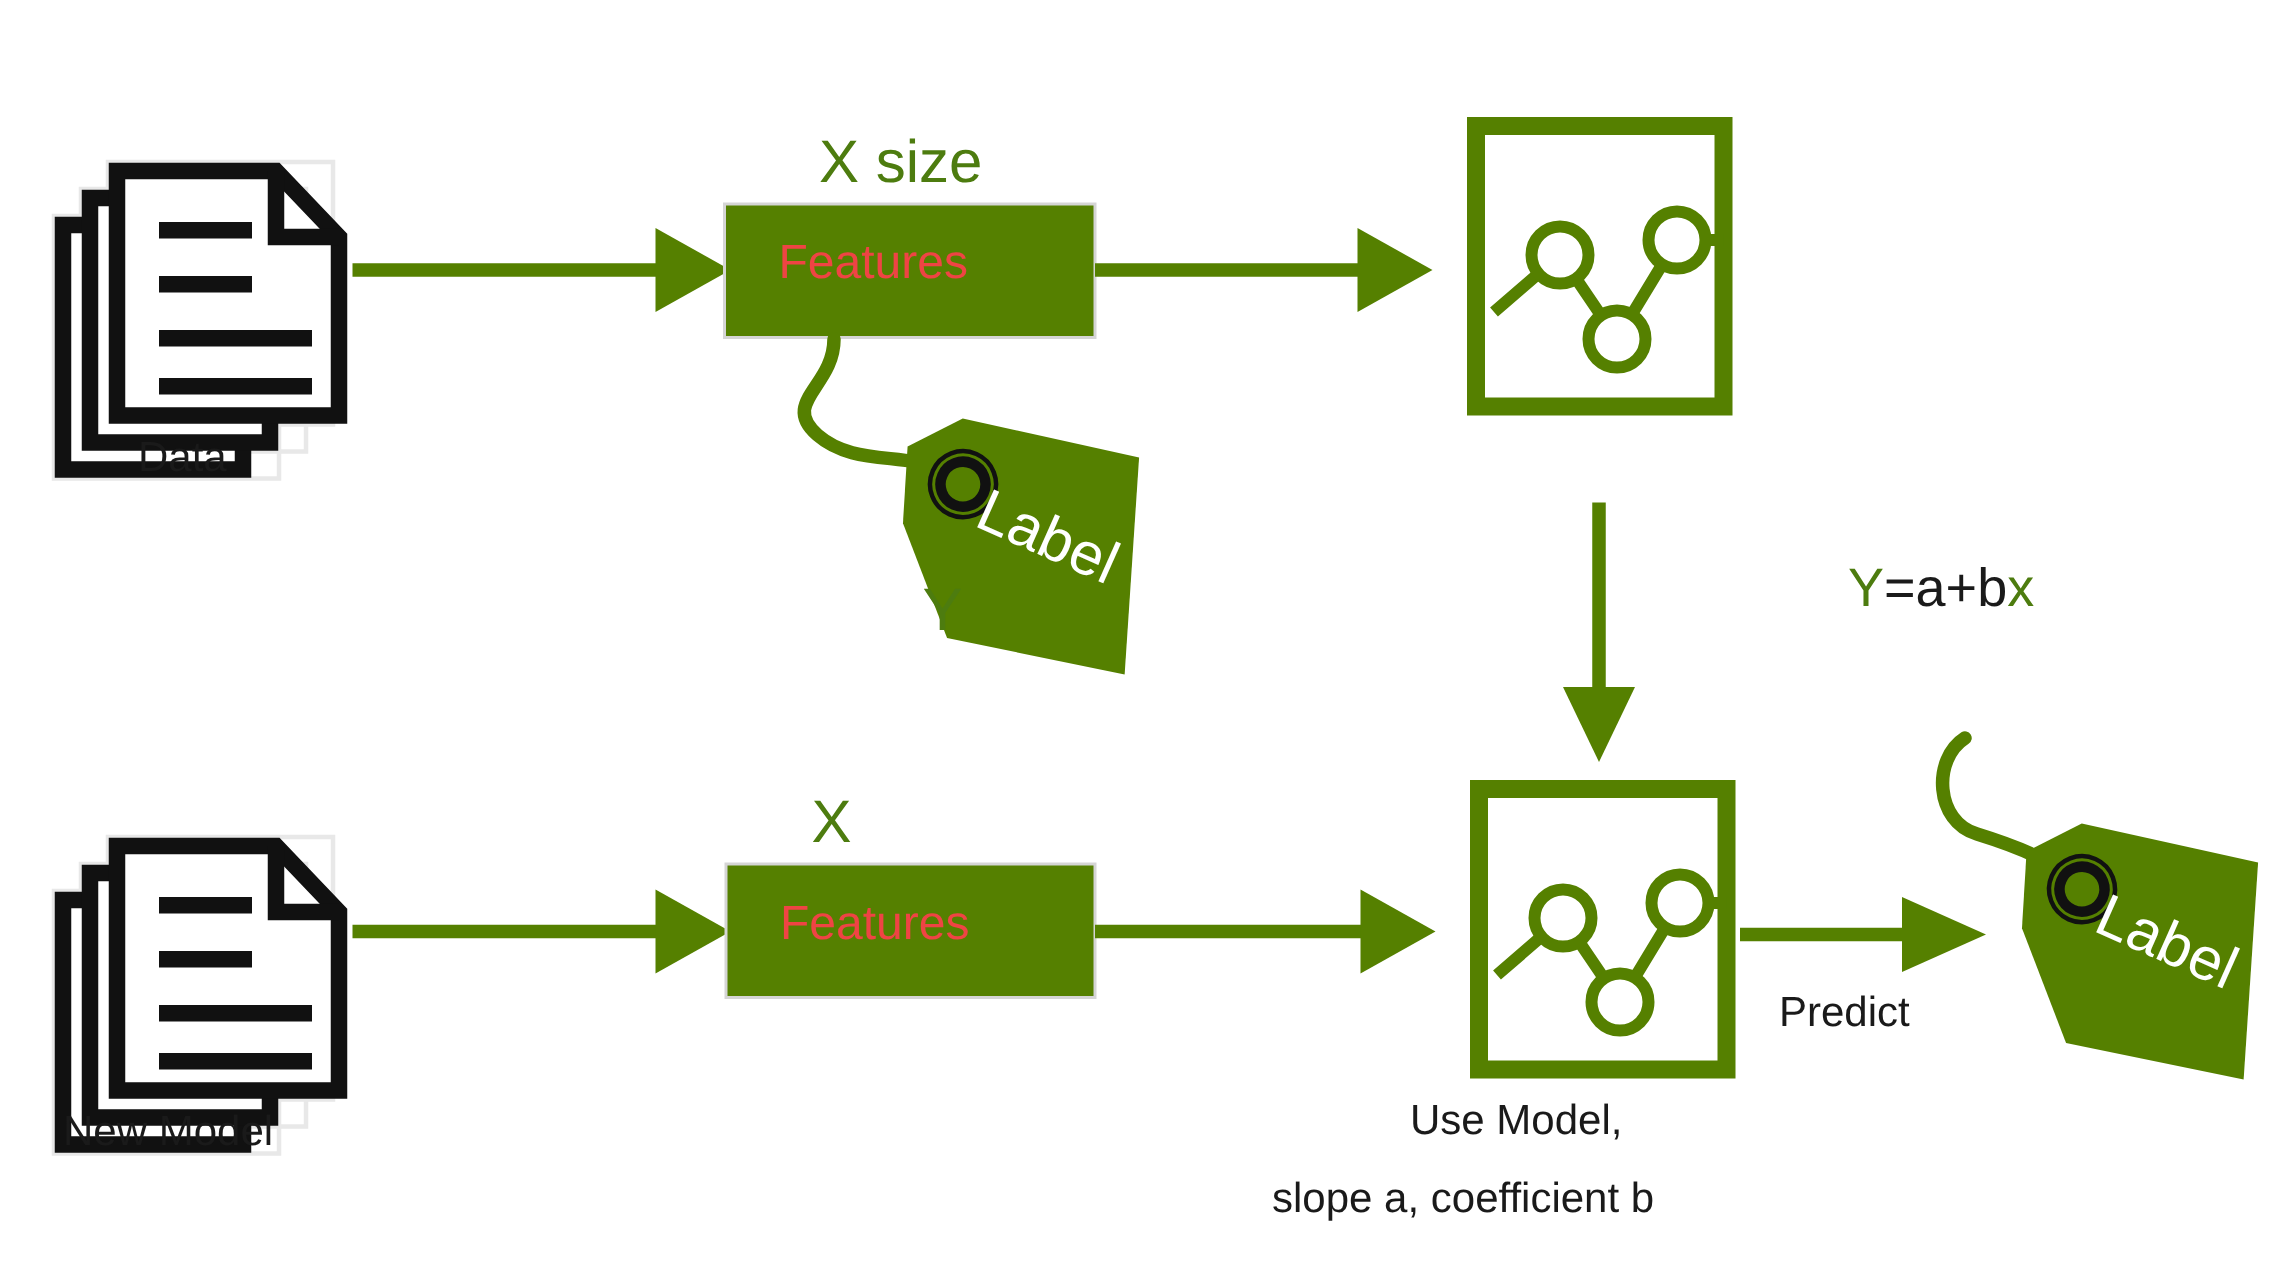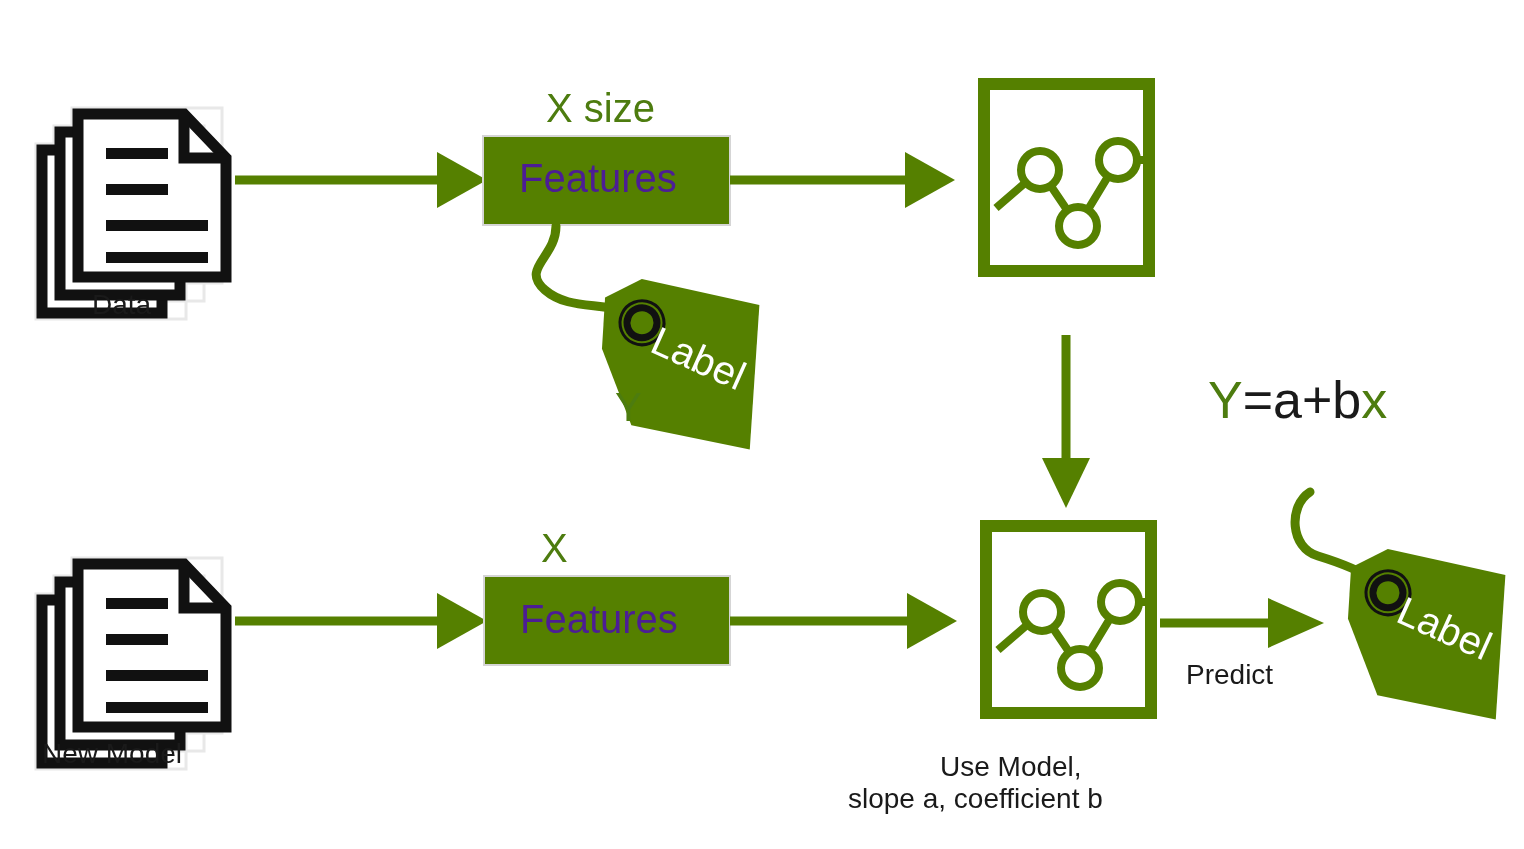--- a/index.html
+++ b/index.html
@@ -26,26 +26,26 @@
   }
   .lbl {
     position: absolute;
     white-space: nowrap;
     font-family: "Liberation Sans", sans-serif;
     line-height: 1;
   }
   .lbl-black { color: #1a1a1a; }
   .lbl-green { color: #4d7c0f; }
   .feat-text {
-    font-size: 40px;
-    color: #4c1d95;
+    font-size: 32px;
+    color: #ef4444;
   }
   .cap-text { font-size: 28px; }
   .small-green { font-size: 40px; }
-  .formula { font-size: 52px; }
+  .formula { font-size: 36px; margin-left: 24px; }
   .tag-word {
     font-size: 40px;
     color: #ffffff;
   }
 </style>
 </head>
 <body>
 
 <div id="canvas">
 
@@ -167,17 +167,17 @@
   <div class="lbl lbl-green small-green" style="left:541px; top:528px;">X</div>
 
   <div class="lbl feat-text" style="left:520px; top:599px;">Features</div>
 
   <div class="lbl lbl-black cap-text" style="left:42px; top:740px;">New Model</div>
 
   <div class="lbl lbl-black cap-text" style="left:1186px; top:661px;text-align:right;">Predict</div>
 
   <div class="lbl tag-word" style="left:1408px; top:590px; transform: rotate(24deg); transform-origin: left top;">Label</div>
 
-  <div class="lbl lbl-black cap-text" style="left:940px; top:733px;margin-top:20px;">Use Model,</div>
+  <div class="lbl lbl-black cap-text" style="left:940px; top:733px;">Use Model,</div>
 
   <div class="lbl lbl-black cap-text" style="left:848px; top:785px;">slope a, coefficient b</div>
 
 </div>
 
 </body></html>

